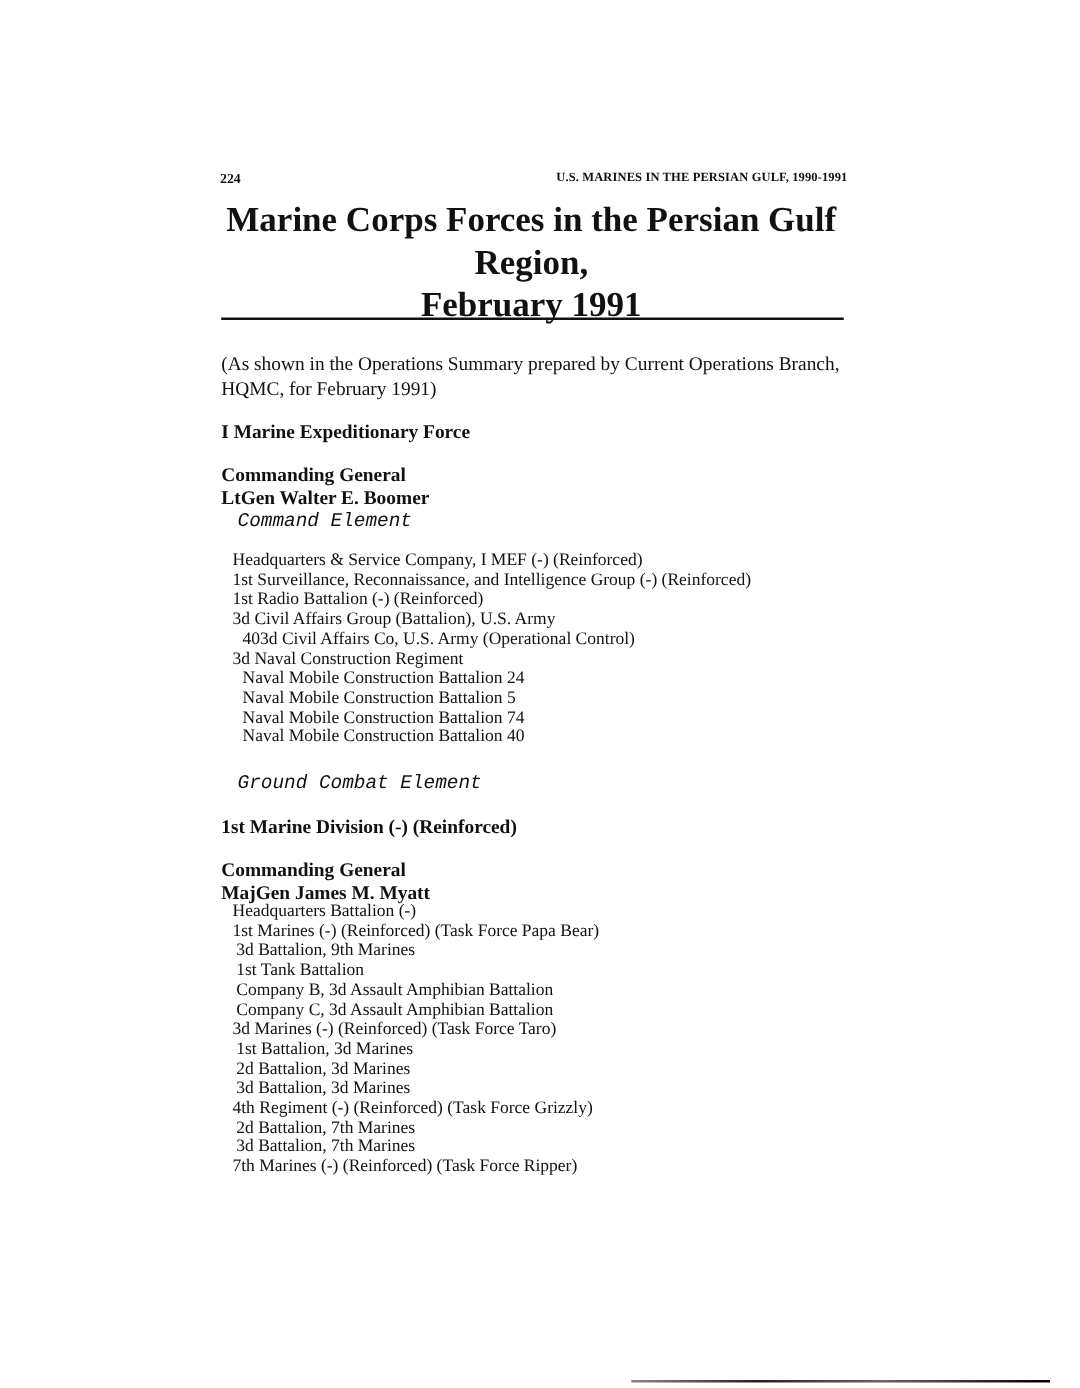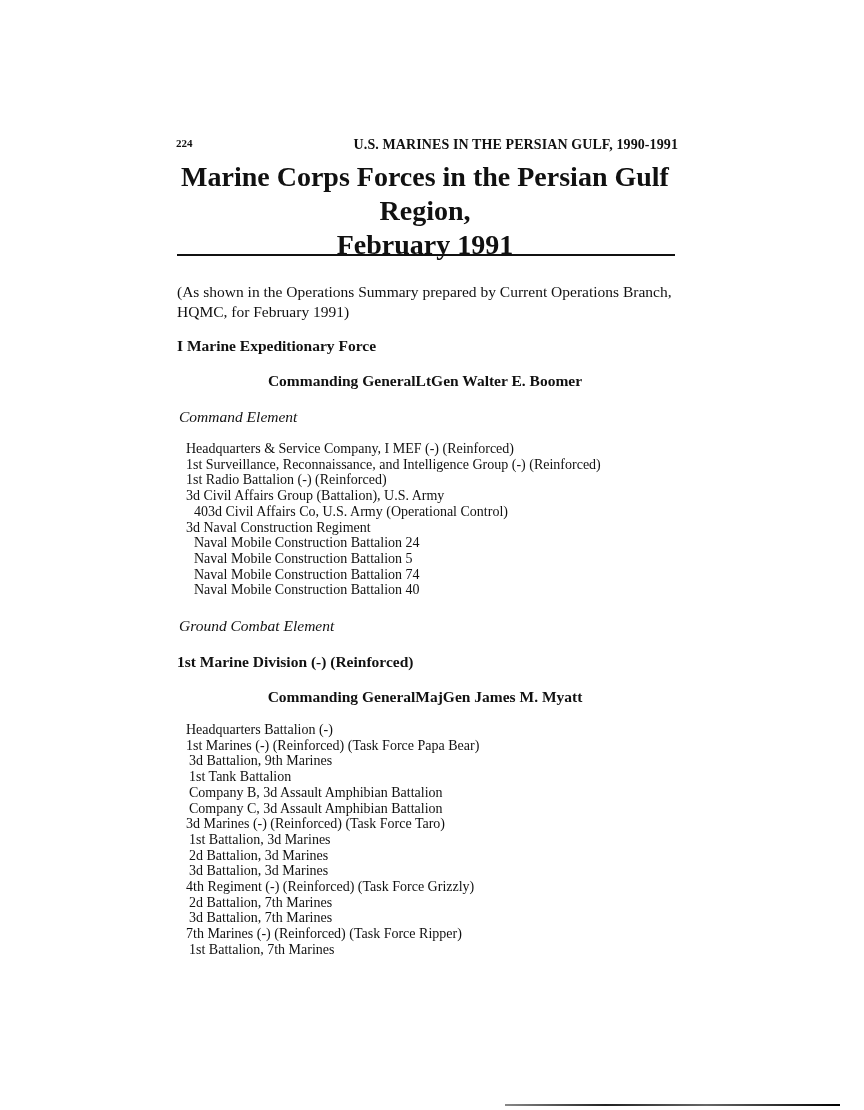--- a/index.html
+++ b/index.html
@@ -1,27 +1,27 @@
 <!DOCTYPE html>
 <html><head>
 <meta charset="utf-8">
 <style>
   html, body { margin: 0; padding: 0; background: #ffffff; }
   body { width: 864px; height: 1110px; position: relative; overflow: hidden;
          font-family: "Liberation Serif", "DejaVu Serif", serif; color: #111; }
   .page-num { position: absolute; left: 176px; top: 137px; font-size: 11px; font-weight: bold; }
-  .running-head { position: absolute; right: 186px; top: 137px; font-size: 14px; font-weight: bold; letter-spacing: 0.1px; }
+  .running-head { position: absolute; right: 186px; top: 137px; font-size: 10px; font-weight: bold; letter-spacing: 0.1px; }
   .title { position: absolute; left: 160px; width: 530px; top: 160px; text-align: center;
            font-size: 28px; line-height: 34px; font-weight: bold; }
   .rule { position: absolute; left: 177px; width: 498px; top: 254px; height: 2px; background: #111; }
   .intro { position: absolute; left: 177px; width: 510px; top: 282px; font-size: 15.5px; line-height: 20px; }
   .bold-head { position: absolute; left: 177px; font-size: 15.5px; font-weight: bold; }
-  .italic-head { position: absolute; left: 179px; font-size: 15.5px; font-style: italic; }
-  .cg-row { position: absolute; left: 177px; width: 496px; display: flex; justify-content: center;
-            font-size: 15.5px; font-weight: bold; }
+  .italic-head { position: absolute; left: 190px; font-size: 15.5px; font-style: italic; font-family: Liberation Mono, monospace; }
+  .cg-row { position: absolute; left: 177px; width: 496px; display: flex; justify-content: flex-end;
+            font-size: 15.5px; font-weight: bold; flex-direction: column; }
   .list { position: absolute; left: 186px; font-size: 14px; line-height: 15.7px; margin: 0; padding: 0; list-style: none; }
   .list li { white-space: nowrap; }
   .i1 { padding-left: 0; }
   .i2 { padding-left: 3px; }
   .i3 { padding-left: 8px; }
   .bottom-rule { position: absolute; left: 505px; width: 335px; top: 1104px; height: 1.5px;
                  background: linear-gradient(90deg, #888 0%, #222 30%, #666 60%, #000 100%); }
 </style>
 </head>
 <body>
@@ -77,16 +77,15 @@
     <li class="i2">Company B, 3d Assault Amphibian Battalion</li>
     <li class="i2">Company C, 3d Assault Amphibian Battalion</li>
     <li class="i1">3d Marines (-) (Reinforced) (Task Force Taro)</li>
     <li class="i2">1st Battalion, 3d Marines</li>
     <li class="i2">2d Battalion, 3d Marines</li>
     <li class="i2">3d Battalion, 3d Marines</li>
     <li class="i1">4th Regiment (-) (Reinforced) (Task Force Grizzly)</li>
     <li class="i2">2d Battalion, 7th Marines</li>
     <li class="i2">3d Battalion, 7th Marines</li>
     <li class="i1">7th Marines (-) (Reinforced) (Task Force Ripper)</li>
-    <li class="i2">1st Battalion, 7th Marines</li>
   </ul>
 
 <div class="bottom-rule"></div>
 
 </body></html>

